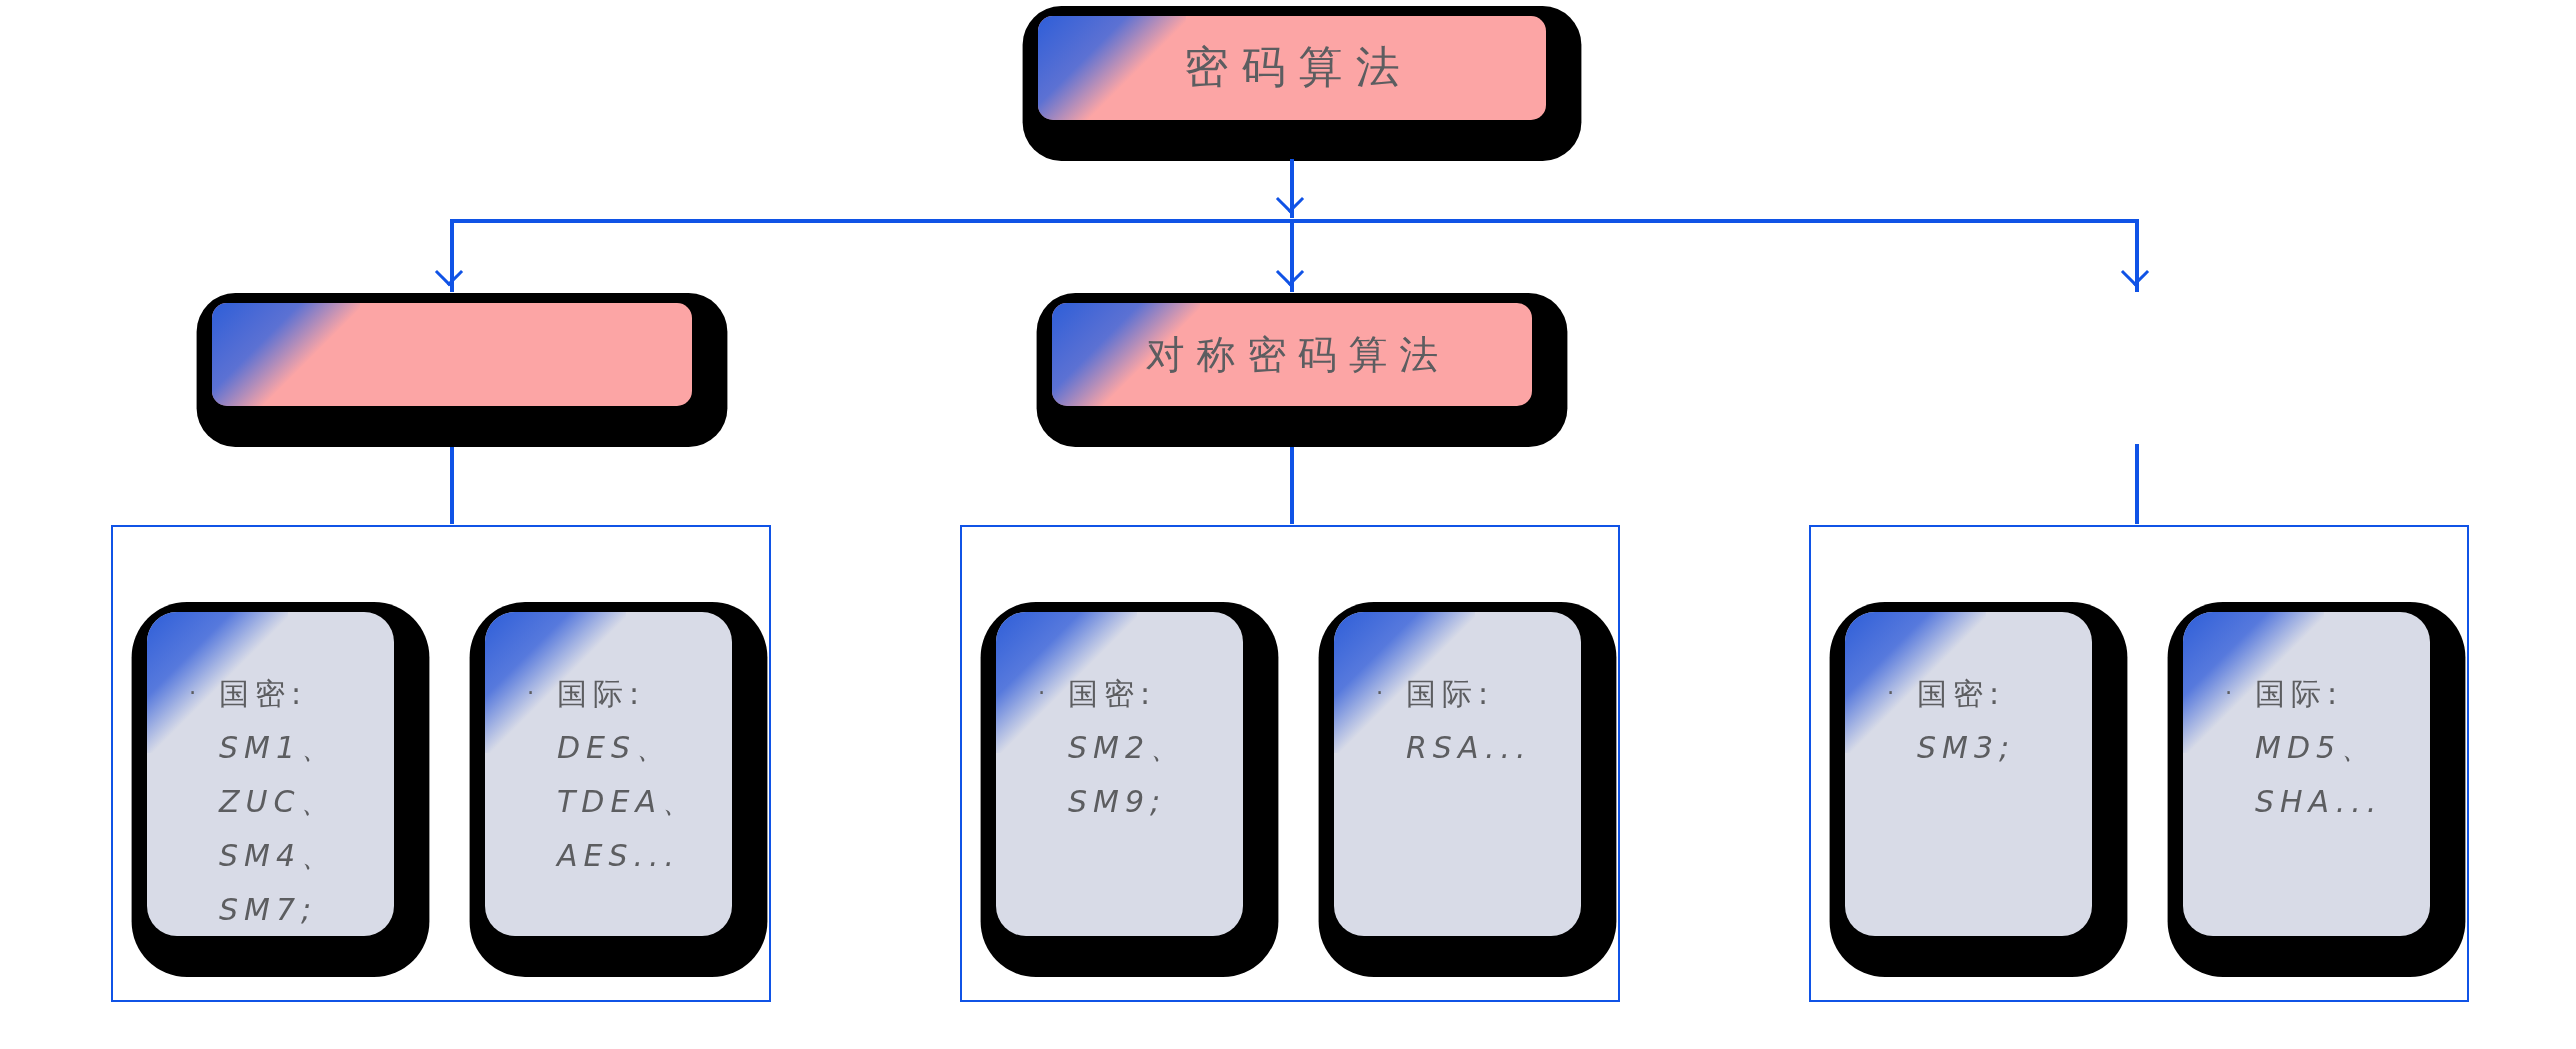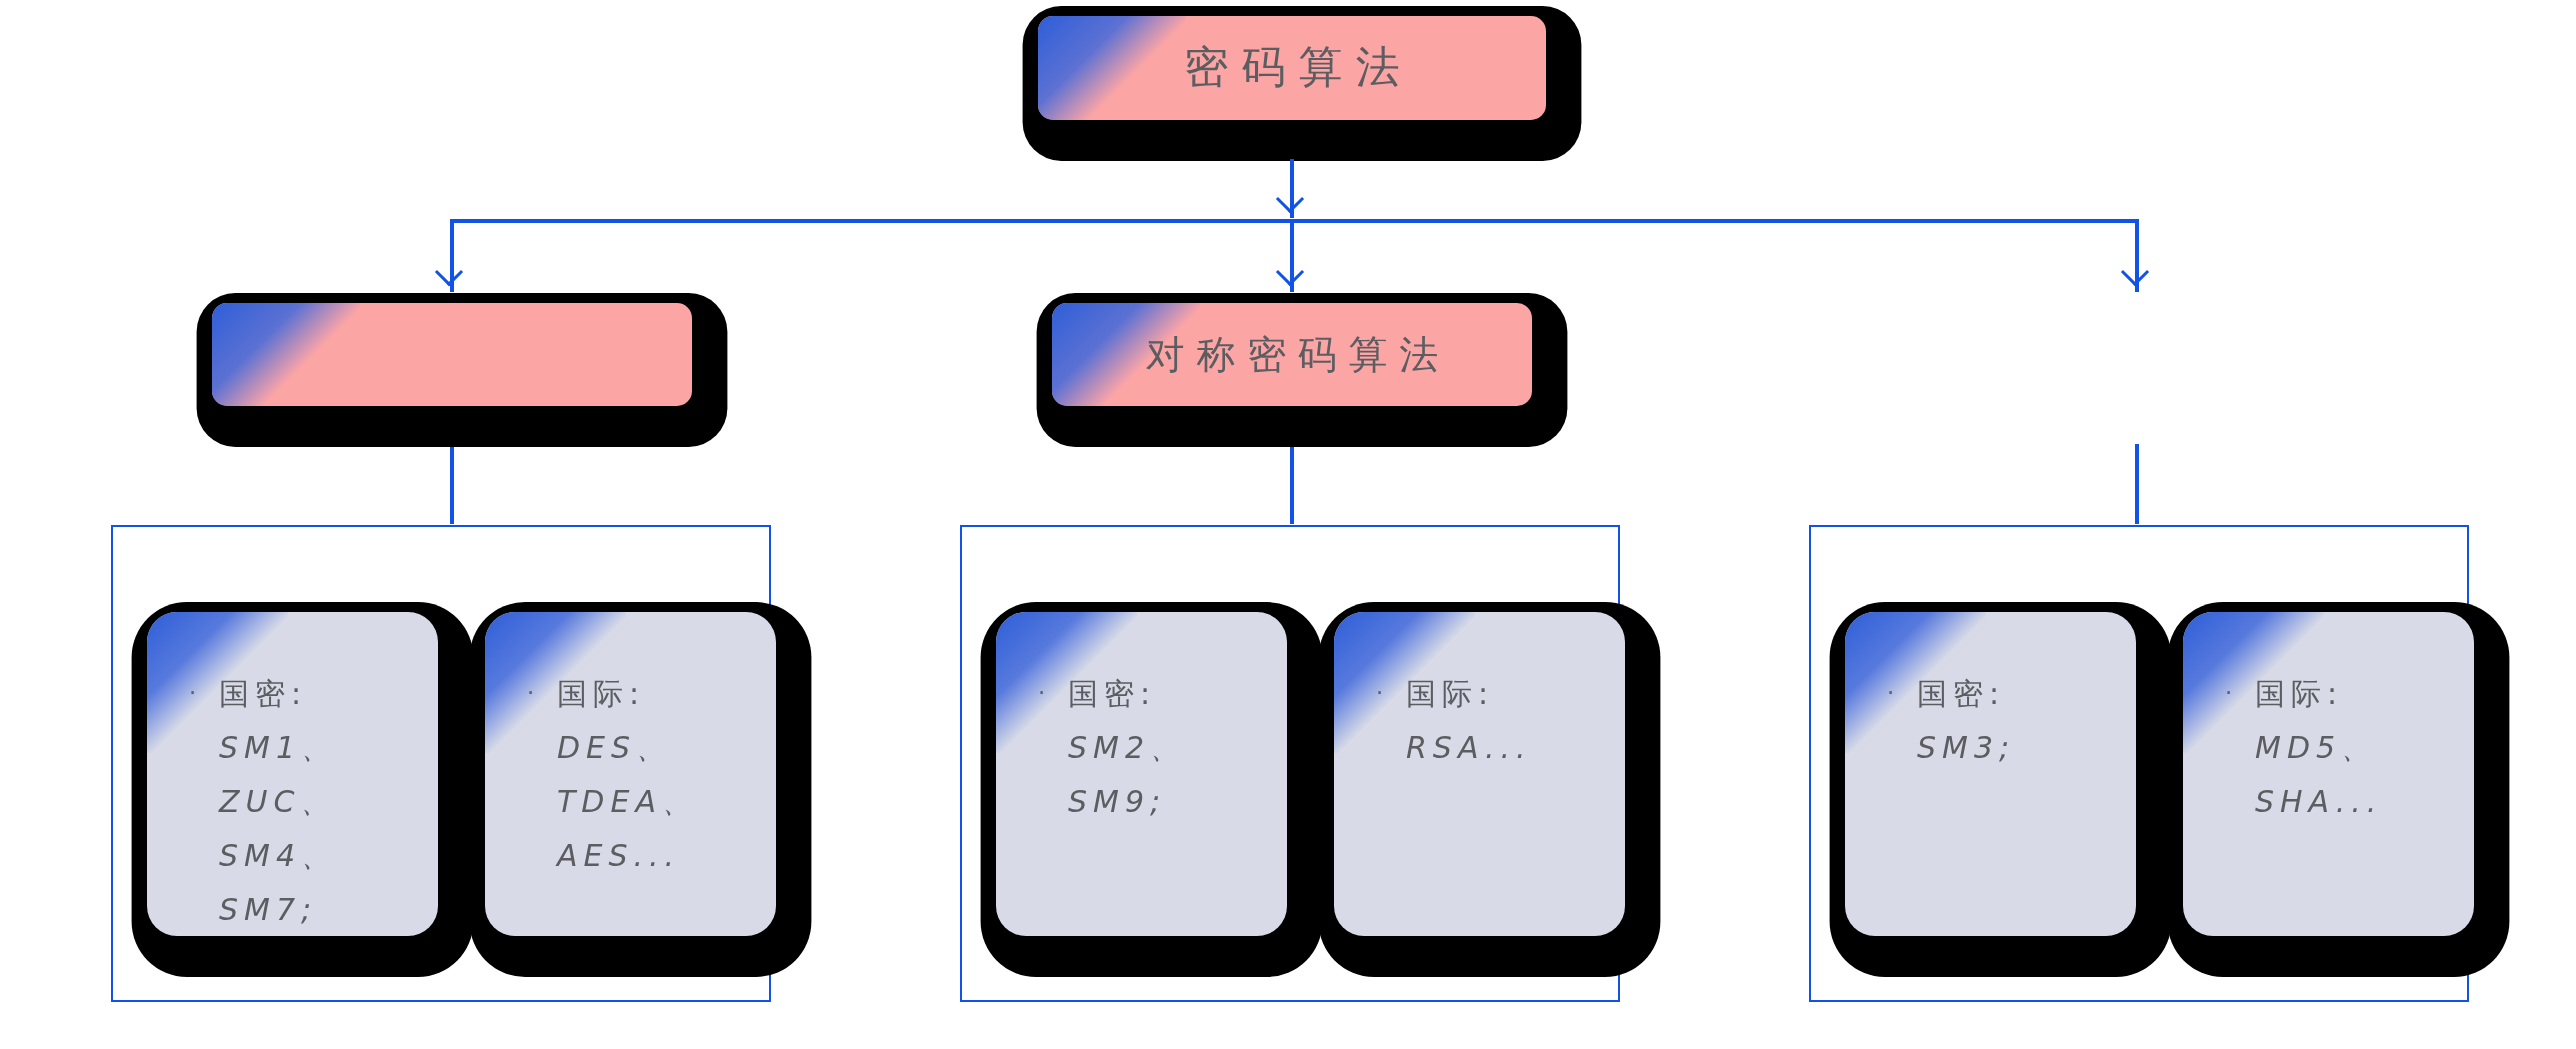--- a/index.html
+++ b/index.html
@@ -60,21 +60,21 @@
     border:2.8px solid #1053e6;
     background:#ffffff;
     box-sizing:border-box;
   }
   .group-0 { left:111px; }
   .group-1 { left:960px; }
   .group-2 { left:1809px; }
 
   
   .card {
-    position:absolute; top:85px; width:291px; height:324px;
+    position:absolute; top:85px; width:247px; height:324px;
     background:#d8dbe7;
     border-radius:30px;
     box-shadow:10px 15.5px 0 25.4px #000000;
     overflow:hidden;
   }
   .card-left  { left:34px; }
   .card-right { left:372px; }
   .card .corner { width:141px; height:141px; }
 
   .card-body {

